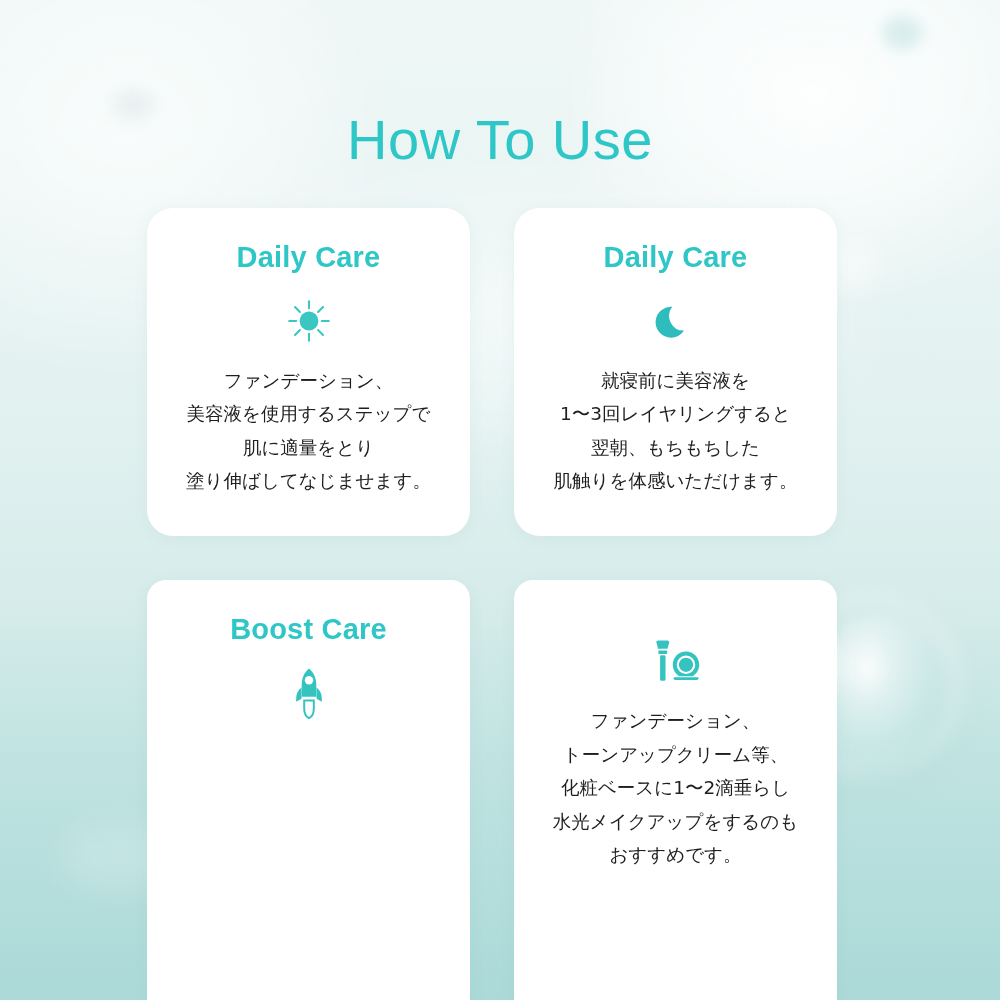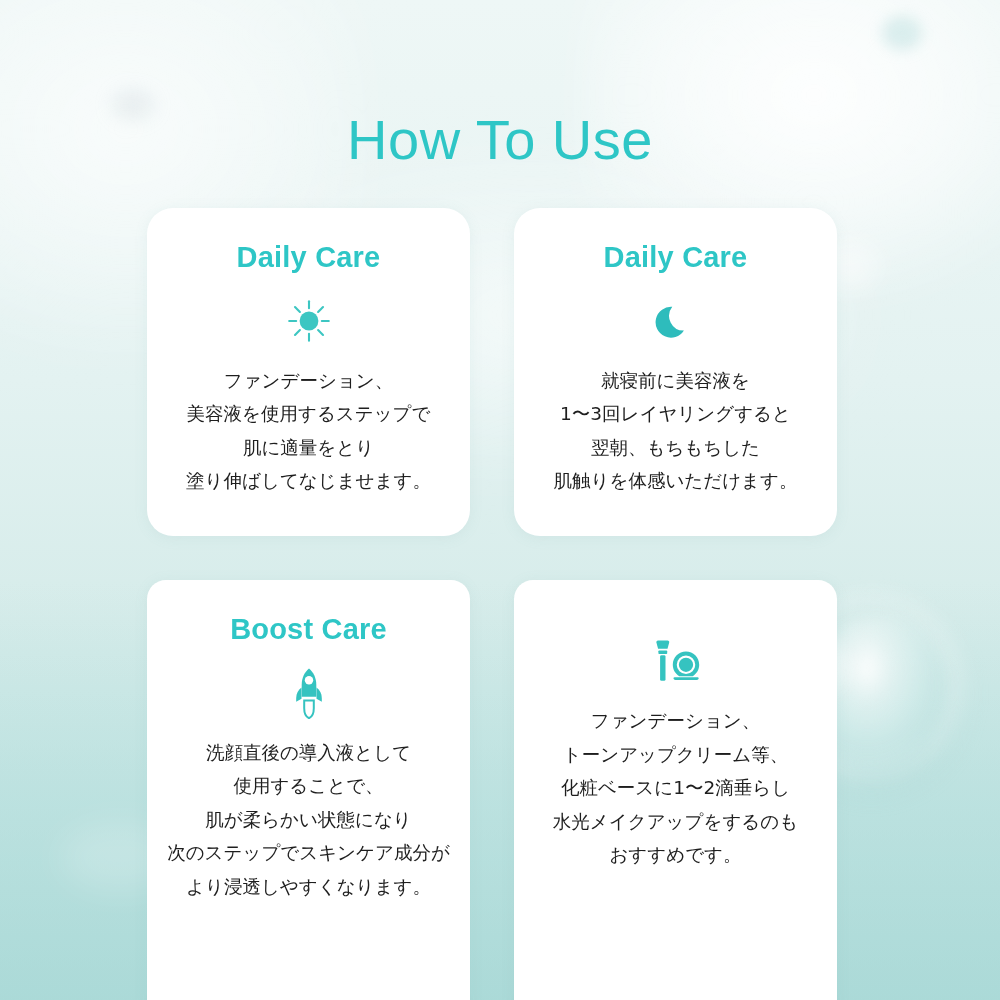--- a/index.html
+++ b/index.html
@@ -265,25 +265,20 @@
           <path d="M17 1.5c4.6 3.9 7.3 9.6 7.3 16.2v12.1H9.7V17.7C9.7 11.1 12.4 5.4 17 1.5Z" fill="#35c3c0"></path>
           <circle cx="17" cy="13.3" r="4.2" fill="#ffffff"></circle>
 
           <path d="M9.5 20.6C6.3 23 4.2 26.6 4.2 31.2v3.5l5.3-2.9Z" fill="#35c3c0"></path>
 
           <path d="M24.5 20.6c3.2 2.4 5.3 6 5.3 10.6v3.5l-5.3-2.9Z" fill="#35c3c0"></path>
 
           <path d="M12.2 33.4h9.6v7.9c0 5-2 8.7-4.8 9.9-2.8-1.2-4.8-4.9-4.8-9.9Z" fill="none" stroke="#35c3c0" stroke-width="2"></path>
         </svg>
       </div>
-      <div class="card-body">洗顔直後の導入液として
-使用することで、
-肌が柔らかい状態になり
-次のステップでスキンケア成分が
-より浸透しやすくなります。</div>
     </div>
 
     <div class="card row2">
       <div class="card-icon">
         <svg width="52" height="48" viewBox="0 0 52 48" aria-hidden="true">
 
           <path d="M8 3.5h9.6c1.1 0 1.9 1 1.6 2.1l-1.7 6.2H8.1L6.4 5.6C6.1 4.5 6.9 3.5 8 3.5Z" fill="#35c3c0"></path>
 
           <rect x="8.4" y="13.4" width="8.8" height="3.6" rx="0.8" fill="#35c3c0"></rect>
 

